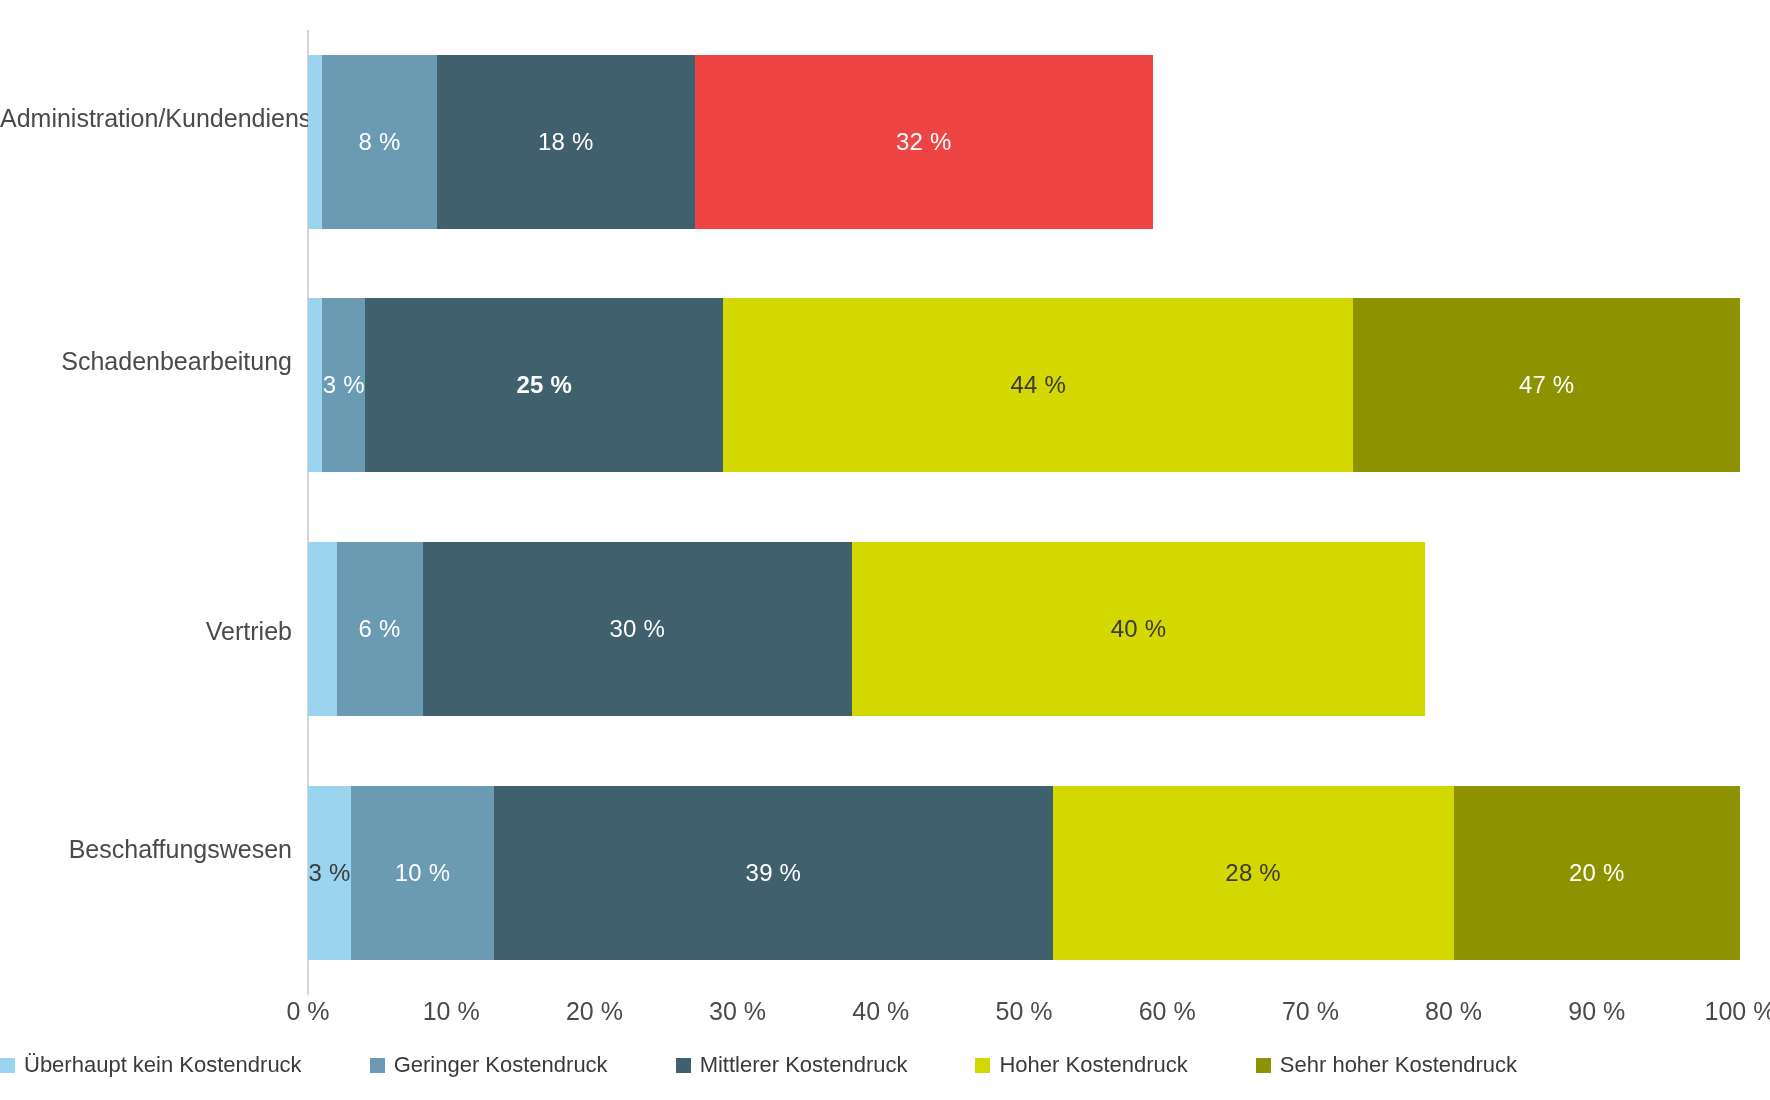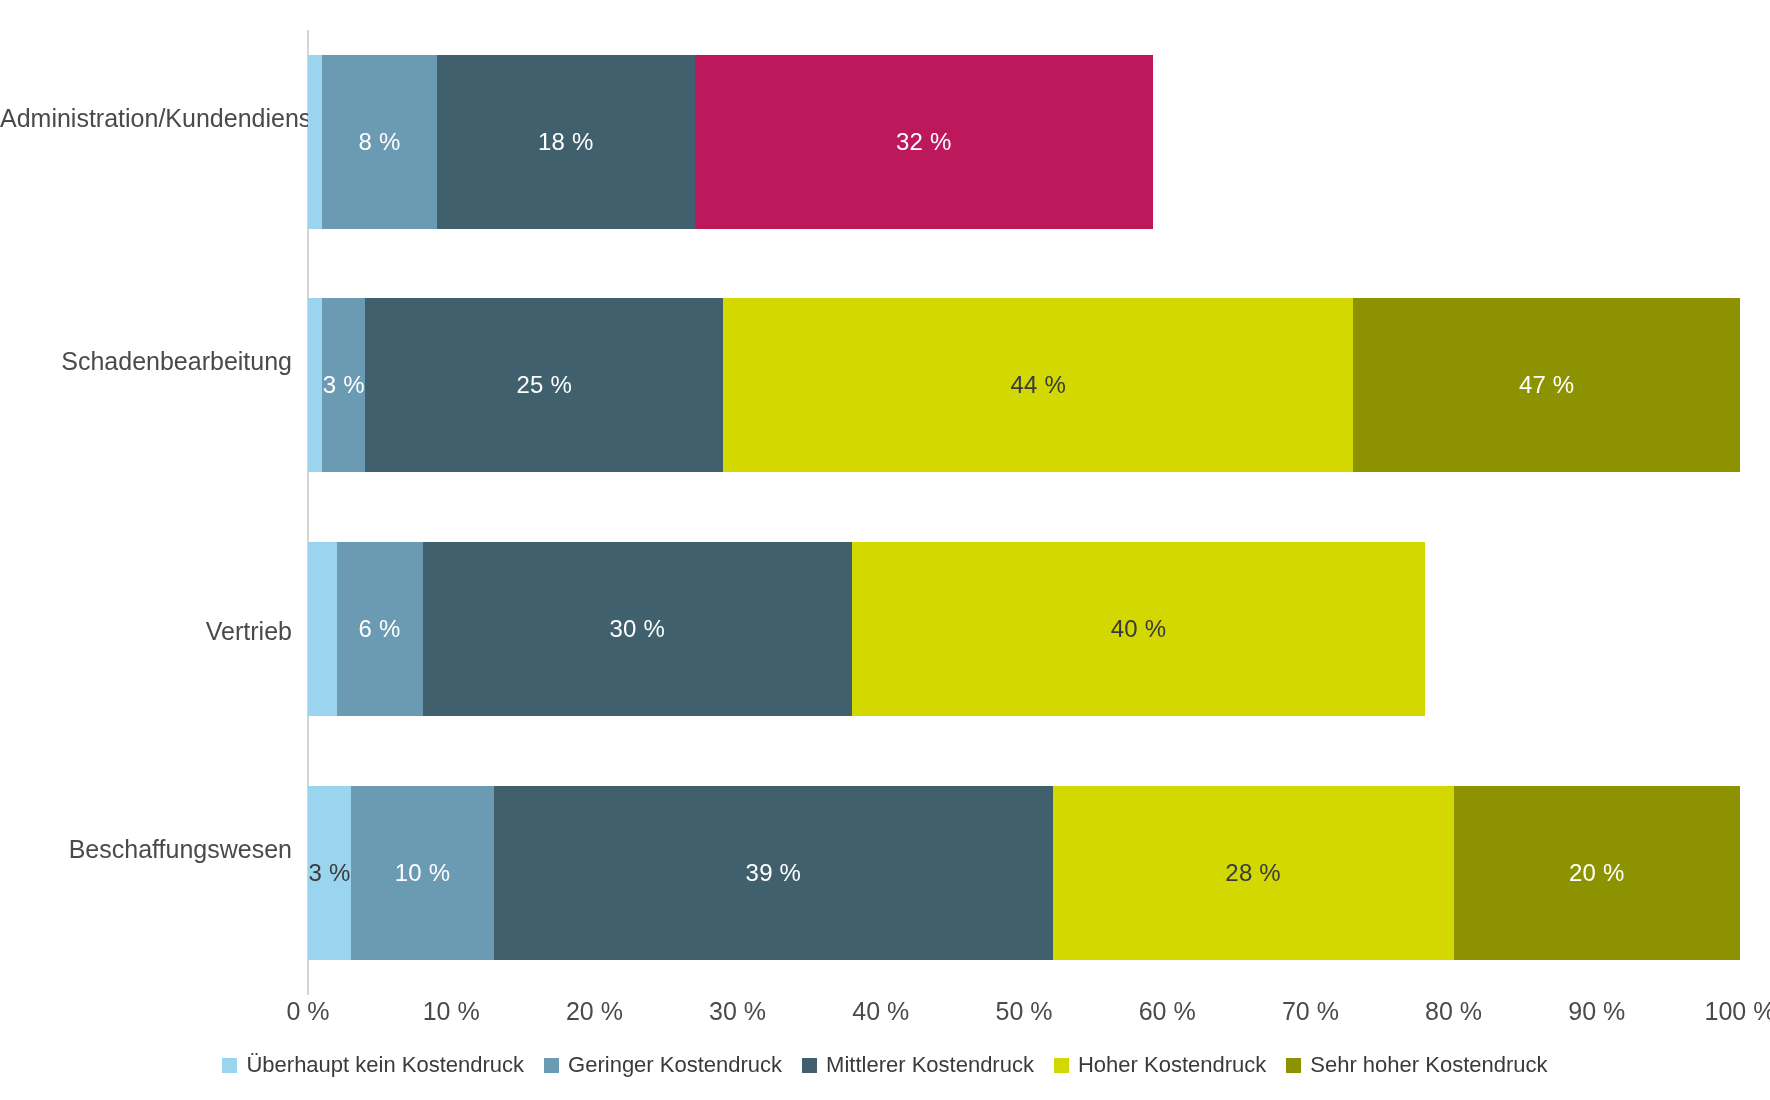--- a/index.html
+++ b/index.html
@@ -97,23 +97,23 @@
   }
 
   
   .legend{
     position:absolute;
     left:0;
     top:1052px;
     width:1770px;
     display:flex;
     flex-direction:row;
-    justify-content:center;
+    justify-content:flex-start;
     align-items:center;
-    gap:20px;
+    gap:68px;
   }
   .legend-item{
     display:flex;
     flex-direction:row;
     align-items:center;
     gap:9px;
     font-size:22px;
     color:#3a3a3a;
     white-space:nowrap;
   }
@@ -139,32 +139,32 @@
       <div class="bar-row r0" style="top: 25px;">
         <div class="seg" title="Überhaupt kein Kostendruck: 1 %" style="flex: 0 0 1%; background: rgb(154, 212, 239);">
           <span class="seg-label" style="color: rgb(255, 255, 255);"></span>
         </div>
         <div class="seg" title="Geringer Kostendruck: 8 %" style="flex: 0 0 8%; background: rgb(107, 154, 179);">
           <span class="seg-label" style="color: rgb(255, 255, 255);">8 %</span>
         </div>
         <div class="seg" title="Mittlerer Kostendruck: 18 %" style="flex: 0 0 18%; background: rgb(65, 96, 110);">
           <span class="seg-label" style="color: rgb(255, 255, 255);">18 %</span>
         </div>
-        <div class="seg" title="Sehr hoher Kostendruck: 32 %" style="flex: 0 0 32%; background: #be185d;">
+        <div class="seg" title="Sehr hoher Kostendruck: 32 %" style="flex: 0 0 32%; background: #ef4444;">
           <span class="seg-label" style="color: rgb(255, 255, 255);">32 %</span>
         </div>
       </div>
       <div class="bar-row r1" style="top: 268px;">
         <div class="seg" title="Überhaupt kein Kostendruck: 1 %" style="flex: 0 0 1%; background: rgb(154, 212, 239);">
           <span class="seg-label" style="color: rgb(255, 255, 255);"></span>
         </div>
         <div class="seg" title="Geringer Kostendruck: 3 %" style="flex: 0 0 3%; background: rgb(107, 154, 179);">
           <span class="seg-label" style="color: rgb(255, 255, 255);">3 %</span>
         </div>
-        <div class="seg" title="Mittlerer Kostendruck: 25 %" style="flex: 0 0 25%; background: rgb(65, 96, 110);">
+        <div class="seg" title="Mittlerer Kostendruck: 25 %" style="flex: 0 0 25%; background: rgb(65, 96, 110); font-weight: bold;">
           <span class="seg-label" style="color: rgb(255, 255, 255);">25 %</span>
         </div>
         <div class="seg" title="Hoher Kostendruck: 44 %" style="flex: 0 0 44%; background: rgb(210, 216, 0);">
           <span class="seg-label" style="color: rgb(58, 58, 58);">44 %</span>
         </div>
         <div class="seg" title="Sehr hoher Kostendruck: 27 %" style="flex: 0 0 27%; background: rgb(141, 147, 0);">
           <span class="seg-label" style="color: rgb(255, 255, 255);">47 %</span>
         </div>
       </div>
       <div class="bar-row r2" style="top: 512px;">

